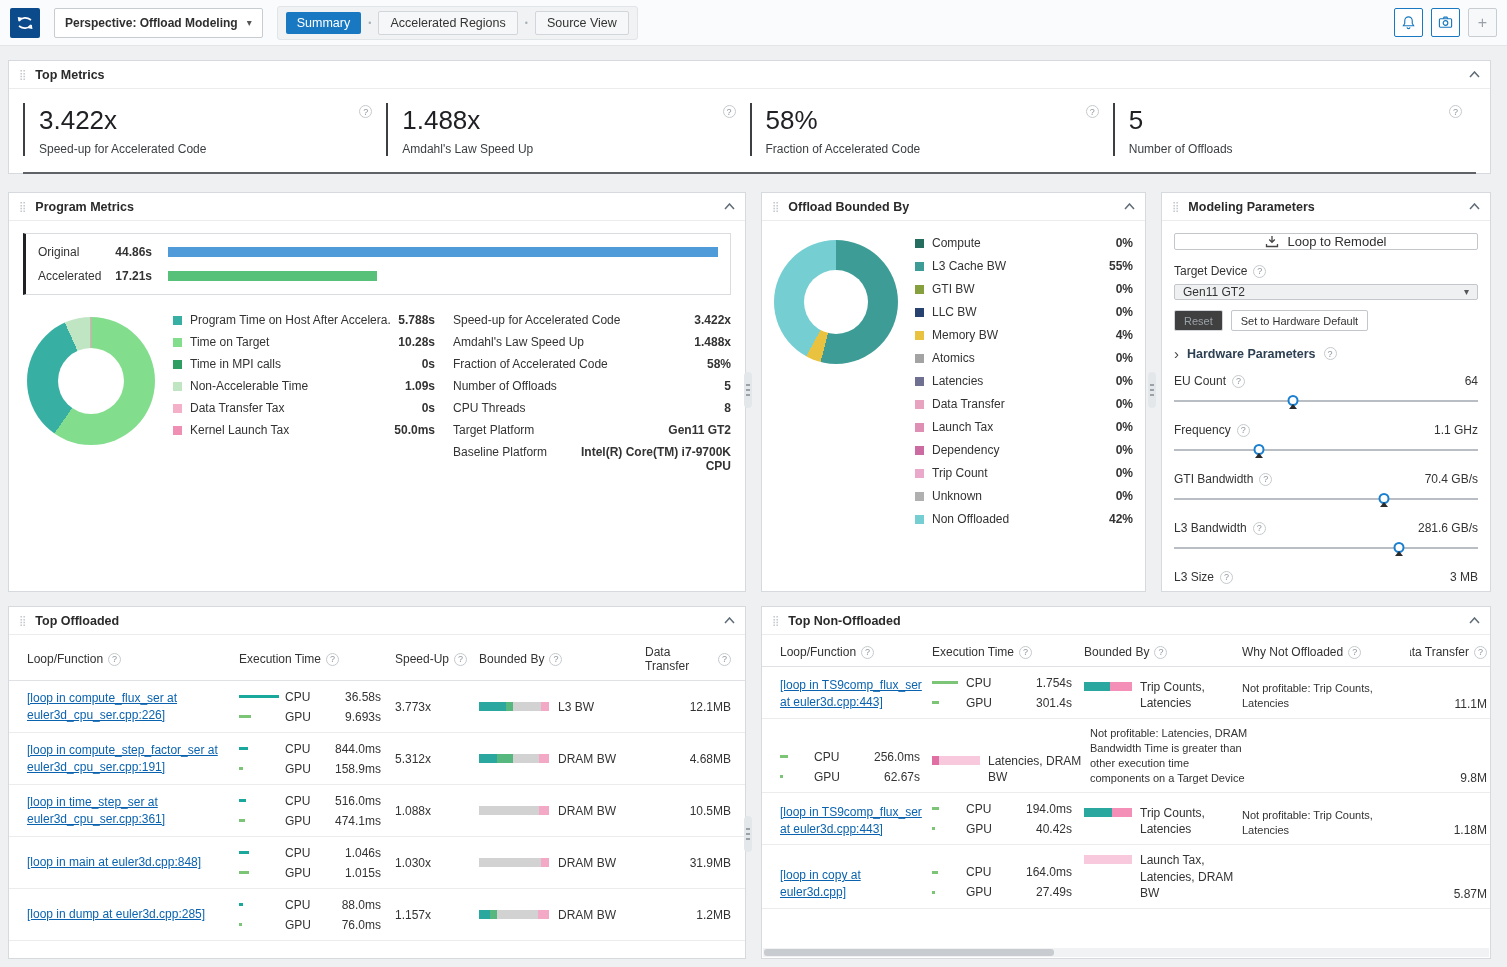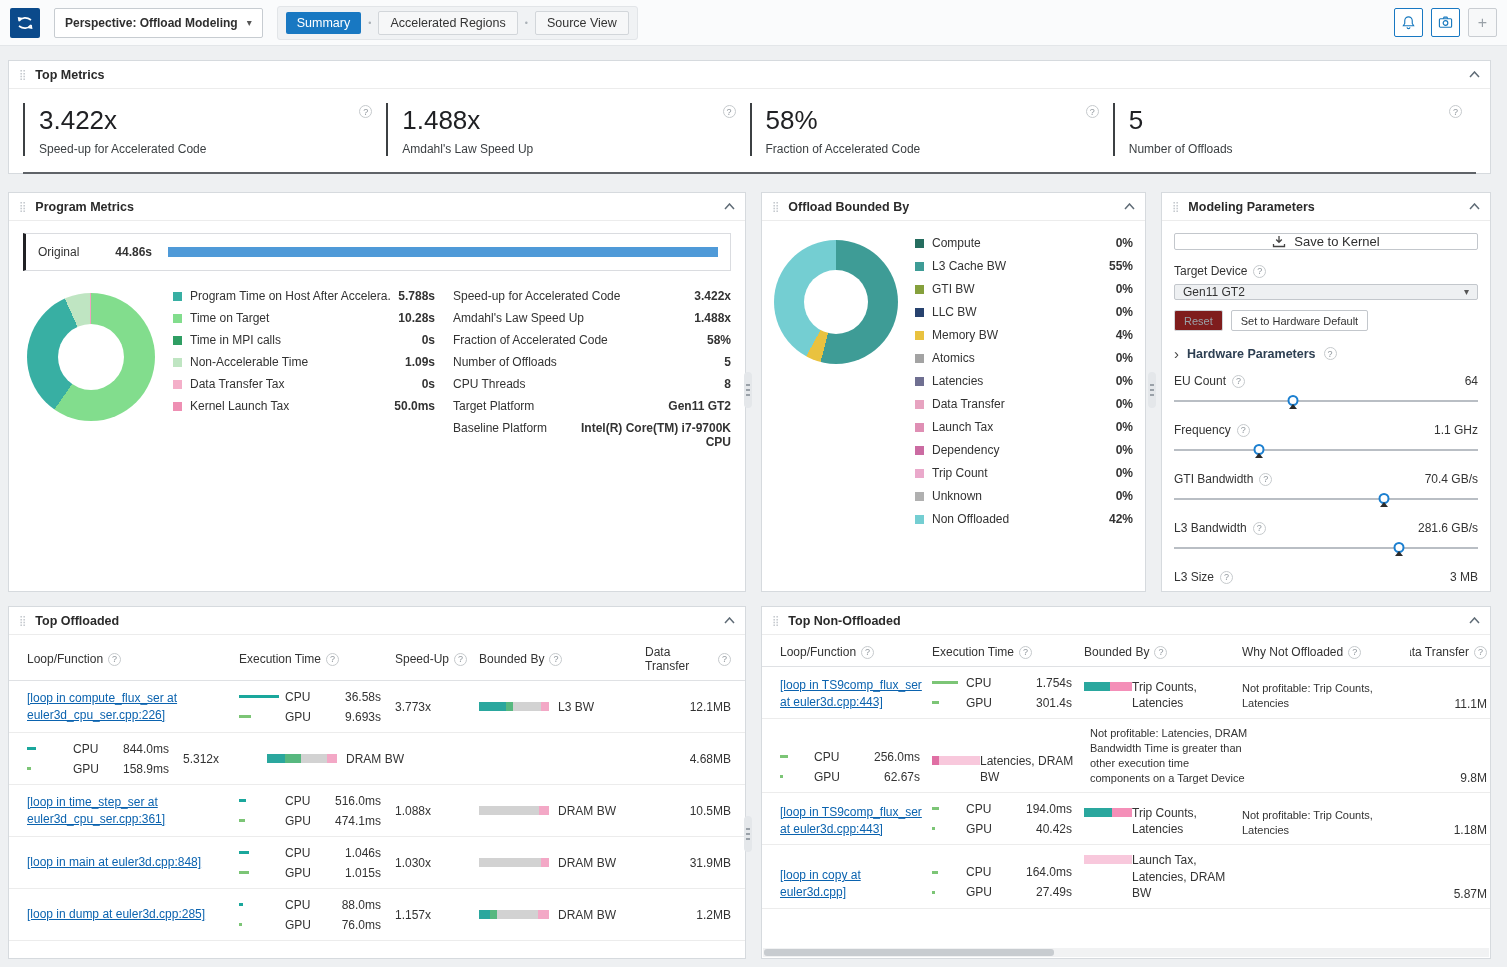--- a/index.html
+++ b/index.html
@@ -68,21 +68,21 @@
 .ob-donut{width:124px;height:124px;margin-top:6px;flex:0 0 auto}
 .ob-legend{flex:1;display:flex;flex-direction:column;gap:9px;padding-top:2px}
 
 
 .mp-body{padding:12px;height:370px;overflow:hidden;display:flex;flex-direction:column}
 .save-btn{height:30px;border:1px solid #c3c7cc;background:#fff;border-radius:2px;display:flex;align-items:center;justify-content:center;gap:8px;font-size:13px;color:#2f2f2f;cursor:pointer;font-family:inherit}
 .td-row{display:flex;align-items:center;gap:6px;margin-top:14px}
 .select{height:26px;margin-top:6px;border:1px solid #c3c7cc;background:#eef0f2;border-radius:2px;display:flex;align-items:center;padding:0 8px;cursor:pointer}
 .select .caret{margin-left:auto}
 .btnrow{display:flex;gap:8px;margin-top:10px}
-.mini{height:21px;font-size:11px;padding:0 9px;border:1px solid #d2d6da;background:#7f1d1d;border-radius:2px;font-family:inherit;cursor:pointer}
+.mini{height:21px;font-size:11px;padding:0 9px;border:1px solid #d2d6da;background:#404040;border-radius:2px;font-family:inherit;cursor:pointer}
 .mini.reset{color:#9aa1a8}
 .mini.default{color:#333;background:#fff;border-color:#c3c7cc}
 .hw-row{display:flex;align-items:center;gap:8px;margin-top:15px;cursor:pointer}
 .hw-chev{font-size:15px;color:#444;line-height:1}
 .hw-label{font-weight:bold;color:#2e4053;font-size:12.5px}
 .slider-block{margin-top:13px}
 .slider-top{display:flex;align-items:center;gap:6px}
 .s-val{margin-left:auto;color:#333}
 .s-wrap{position:relative;height:15px;margin-top:7px;cursor:pointer}
 .s-track{position:absolute;left:0;right:0;top:5px;height:2px;background:#b9bec4}
@@ -108,21 +108,21 @@
 .lo-speed{width:84px}
 .lo-bound{width:166px;display:flex;align-items:center;gap:9px}
 .lo-bound .segbar{width:70px}
 .lo-dt{flex:1;text-align:right;padding-right:14px}
 .h-lo-dt{flex:1;justify-content:flex-end;padding-right:14px}
 
 .no .trow{align-items:flex-end}
 .no-loop{width:152px;padding-right:8px}
 .no-exec{width:152px;padding-right:12px;display:flex;flex-direction:column;gap:3px}
 .no-exec .ebar-track{width:34px}
-.no-bound{width:158px;display:flex;padding-right:6px;line-height:1.35}
+.no-bound{width:158px;display:flex;gap:8px;padding-right:6px;line-height:1.35}
 .no-bound .segbar{width:48px;margin-top:3px}
 .no-why{width:168px;padding-right:8px;line-height:1.35;font-size:11px}
 .no-dt{flex:1;text-align:right;padding-right:3px;overflow:hidden;white-space:nowrap}
 .h-no-dt{flex:1;justify-content:flex-end;padding-right:3px;overflow:hidden;white-space:nowrap}
 
 .hscroll{position:absolute;left:1px;right:1px;bottom:1px;height:9px;background:#f1f2f3;display:flex;align-items:center;padding:1px}
 .hthumb{width:290px;height:7px;background:#c8ccd0;border-radius:3px;cursor:pointer}
 
 .vsplit{position:absolute;width:8px;height:36px;background:#e4e7ea;border-radius:4px;display:flex;flex-direction:column;align-items:center;justify-content:center;gap:3px;cursor:col-resize}
 .vsplit i{width:4px;height:2px;background:#9aa1a8;display:block}
@@ -222,20 +222,27 @@
   </div>
   <div class="pm-body">
     <div class="pm-barsbox">
       <div class="pm-barrow">
         <span class="pm-blabel">Original</span>
         <span class="pm-bvalue">44.86s</span>
         <div class="pm-btrack">
             <div class="pm-bar" style="width: 100%; background: rgb(79, 154, 216);"></div>
           </div>
       </div>
+      <div class="pm-barrow">
+        <span class="pm-blabel">Accelerated</span>
+        <span class="pm-bvalue">17.21s</span>
+        <div class="pm-btrack">
+            <div class="pm-bar" style="width: 38%; background: rgb(87, 193, 122);"></div>
+          </div>
+      </div>
     </div>
     <div class="pm-lower">
       <div class="donut pm-donut" style="background: conic-gradient(rgb(130, 221, 141) 0%, rgb(130, 221, 141) 59.7%, rgb(56, 175, 163) 59.7%, rgb(56, 175, 163) 93.3%, rgb(191, 229, 194) 93.3%, rgb(191, 229, 194) 99.7%, rgb(242, 160, 192) 99.7%, rgb(242, 160, 192) 100%);"></div>
       <div class="pm-legend">
         <div class="leg-row">
             <i class="leg-sq" style="background: rgb(56, 175, 163);"></i>
             <span class="leg-label">Program Time on Host After Accelera...</span>
             <span class="leg-val">5.788s</span>
           </div>
         <div class="leg-row">
@@ -389,21 +396,21 @@
           <polyline points="1,6 5.5,1 10,6" fill="none" stroke="#5f6b76" stroke-width="1.5"></polyline>
         </svg>
       </span>
   </div>
   <div class="mp-body">
     <button class="save-btn">
       <svg width="14" height="13" viewBox="0 0 14 13">
           <path d="M7 1v6M4.2 4.5L7 7.3 9.8 4.5" stroke="#444" stroke-width="1.3" fill="none"></path>
           <path d="M1.5 9v2.5h11V9" stroke="#444" stroke-width="1.3" fill="none"></path>
         </svg>
-      <span>Save to Kernel</span>
+      <span>Loop to Remodel</span>
     </button>
     <div class="td-row">
       <span>Target Device</span>
       <span class="qicon">?</span>
     </div>
     <div class="select">
       <span>Gen11 GT2</span>
       <span class="caret">▾</span>
     </div>
     <div class="btnrow">
@@ -532,20 +539,21 @@
             <i style="width: 38%; background: rgb(42, 167, 158);"></i>
             <i style="width: 10%; background: rgb(87, 184, 127);"></i>
             <i style="width: 40%; background: rgb(210, 210, 210);"></i>
             <i style="width: 12%; background: rgb(243, 168, 198);"></i>
           </div>
           <span>L3 BW</span>
         </div>
       <div class="lo-dt">12.1MB</div>
     </div>
     <div class="trow">
+      <div class="lo-loop"><a class="loop-link">[loop in compute_step_factor_ser at euler3d_cpu_ser.cpp:191]</a></div>
       <div class="lo-exec">
         <div class="exec-row">
             <div class="ebar-track">
               <div class="ebar" style="width: 9px; background: rgb(26, 167, 156);"></div>
             </div>
             <span class="ex-l">CPU</span>
             <span class="ex-v">844.0ms</span>
           </div>
         <div class="exec-row">
             <div class="ebar-track">

